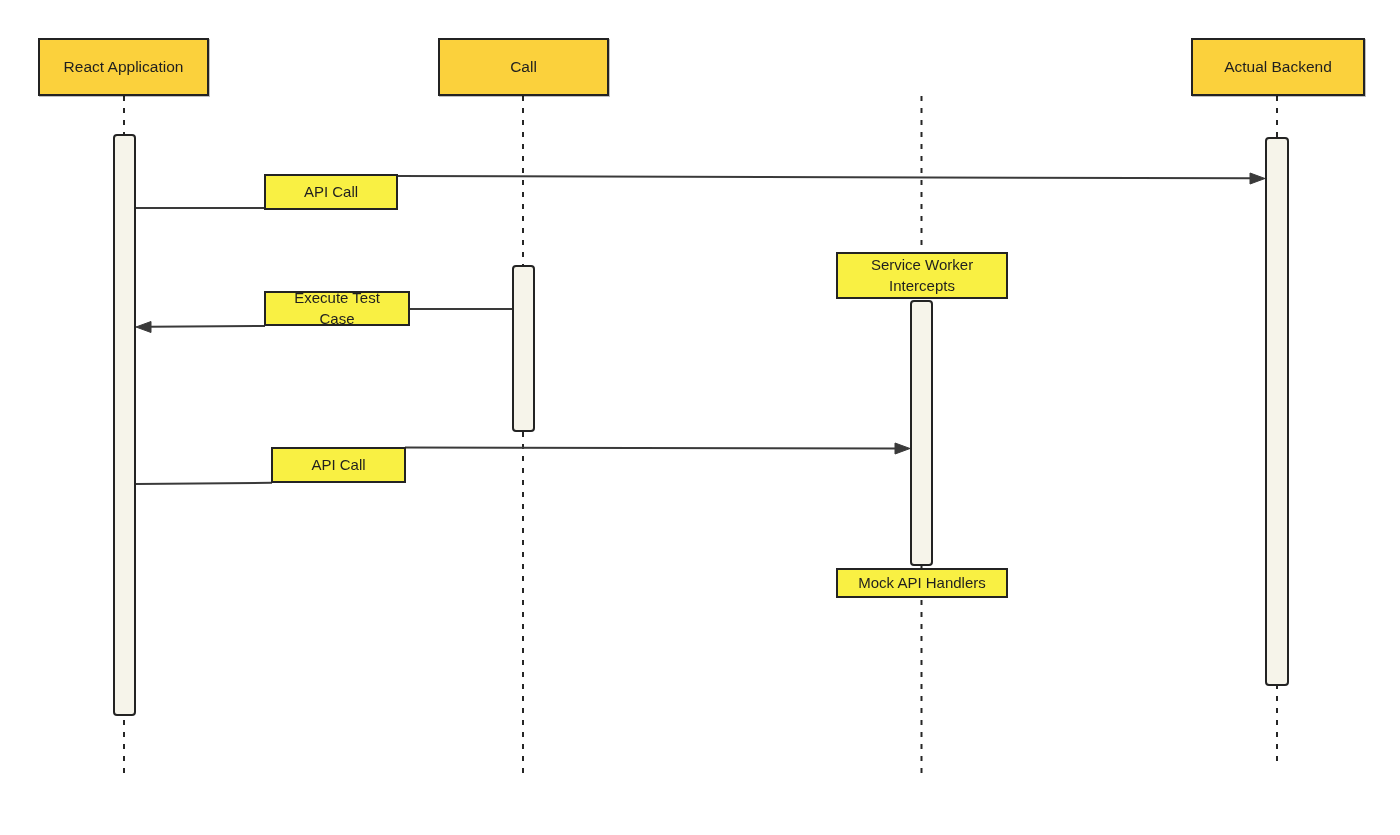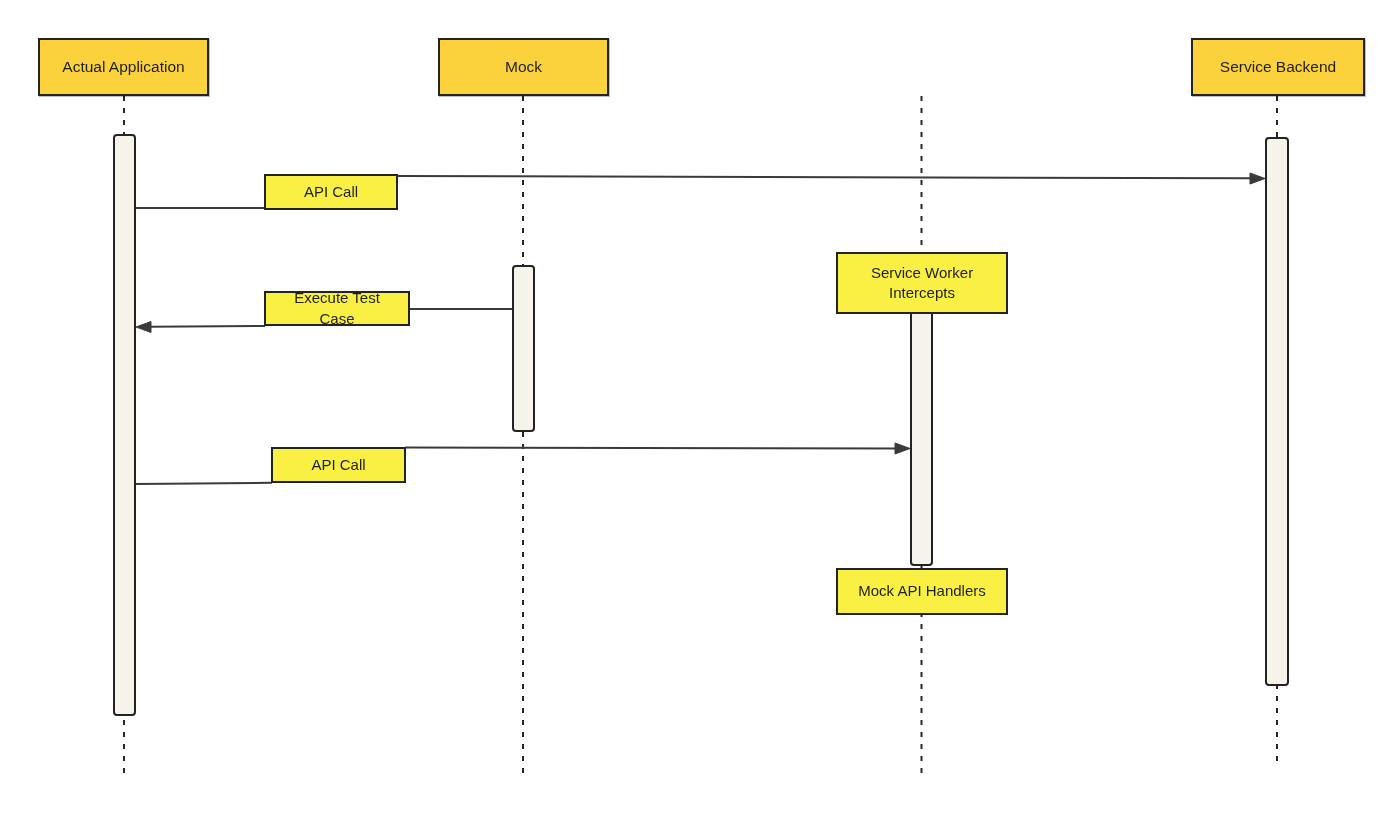--- a/index.html
+++ b/index.html
@@ -77,38 +77,38 @@
     <path class="msgline" d="M405,447.5 L897,448.5"></path>
     <polygon class="arrowhead" points="910,448.5 895,443 895,454"></polygon>
   </svg>
 
   <div class="activation" style="left:113px;top:134px;width:23px;height:582px"></div>
   <div class="activation" style="left:512px;top:265px;width:23px;height:167px"></div>
   <div class="activation" style="left:910px;top:300px;width:23px;height:266px"></div>
   <div class="activation" style="left:1265px;top:137px;width:24px;height:549px"></div>
 
   <div class="participant" style="left:38px;top:38px;width:171px">
-    <span>Actual Application</span>
+    <span>React Application</span>
   </div>
   <div class="participant" style="left:438px;top:38px;width:171px">
-    <span>Mock</span>
+    <span>Call</span>
   </div>
   <div class="participant" style="left:1191px;top:38px;width:174px">
-    <span>Service Backend</span>
+    <span>Actual Backend</span>
   </div>
 
   <div class="msg-label" style="left:264px;top:174px;width:134px;height:36px">
     <span>API Call</span>
   </div>
   <div class="msg-label" style="left:264px;top:291px;width:146px;height:35px">
     <span>Execute Test Case</span>
   </div>
   <div class="msg-label" style="left:271px;top:447px;width:135px;height:36px">
     <span>API Call</span>
   </div>
-  <div class="msg-label" style="left:836px;top:252px;width:172px;height:62px">
+  <div class="msg-label" style="left:836px;top:252px;width:172px;height:47px">
     <span>Service Worker Intercepts</span>
   </div>
-  <div class="msg-label" style="left:836px;top:568px;width:172px;height:47px">
+  <div class="msg-label" style="left:836px;top:568px;width:172px;height:30px">
     <span>Mock API Handlers</span>
   </div>
 
 </div>
 
 </body></html>

